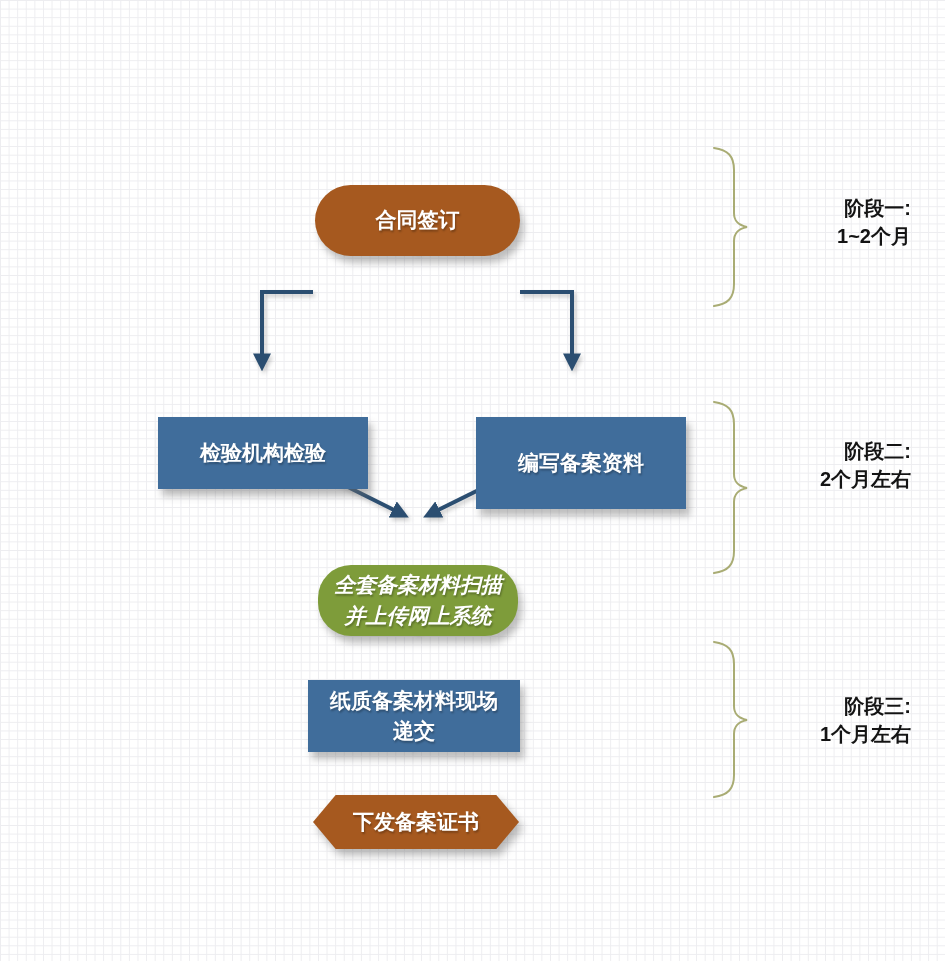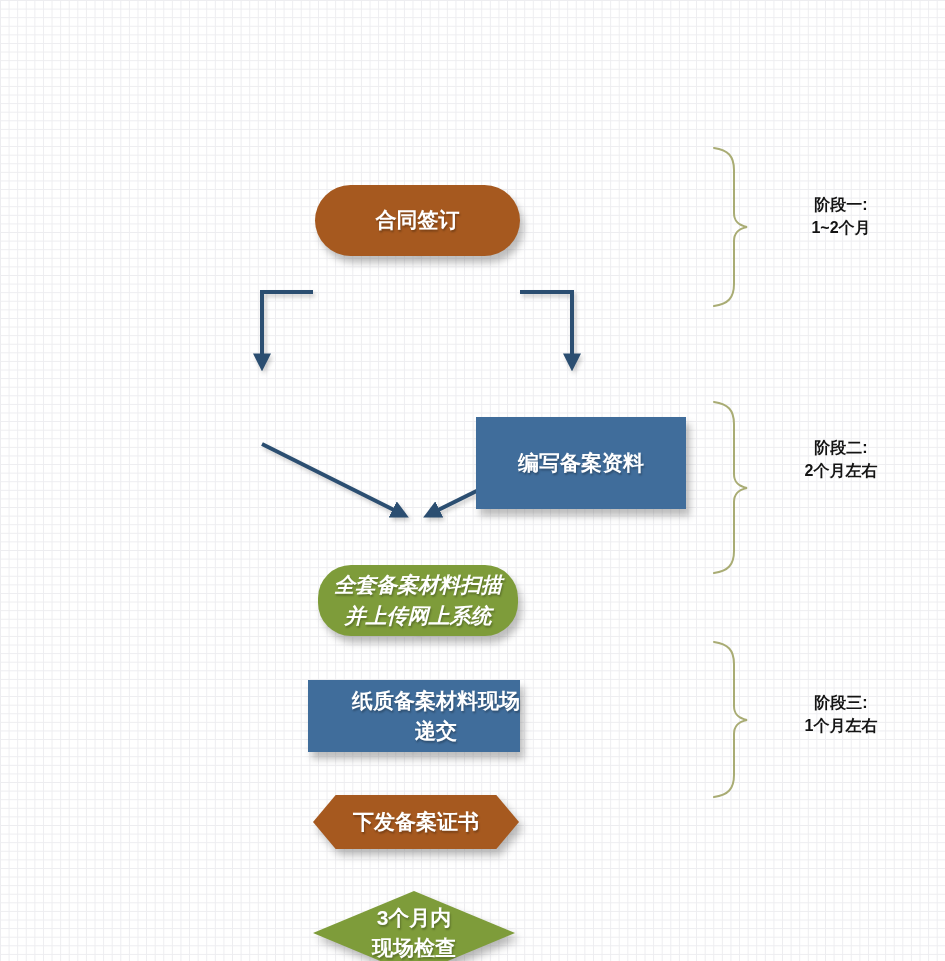--- a/index.html
+++ b/index.html
@@ -52,42 +52,41 @@
     left:476px;top:373px;width:210px;height:92px;
     background:#406D9B;
   }
   .rounded-green{
     left:318px;top:521px;width:200px;height:71px;
     background:#7E9C3A;border-radius:33px;font-style:italic;
   }
   .rect-blue-bottom{
     left:308px;top:636px;width:212px;height:72px;
     background:#406D9B;
-    justify-content:flex-end;
   }
   .shape-wrap{
     position:absolute;z-index:2;
     filter:drop-shadow(4px 6px 4px rgba(110,110,110,0.5));
   }
   .hex-wrap{left:313px;top:751px;width:206px;height:54px;}
   .hexagon{
     width:100%;height:100%;position:static;
     background:#A6591F;
     clip-path:polygon(0 50%,11% 0,89% 0,100% 50%,89% 100%,11% 100%);
   }
   .diamond-wrap{left:313px;top:847px;width:202px;height:84px;}
   .diamond{
     width:100%;height:100%;position:static;
     background:#7E9C3A;
     clip-path:polygon(50% 0,100% 50%,50% 100%,0 50%);
   }
   .stage-label{
     position:absolute;z-index:3;
-    color:#141414;font-size:16px;font-weight:bold;line-height:1.42;
-    text-align:center;width:140px;
+    color:#141414;font-size:20px;font-weight:bold;line-height:1.42;
+    text-align:right;width:140px;
   }
   .stage-1{left:771px;top:194px;}
   .stage-2{left:771px;top:437px;}
   .stage-3{left:771px;top:692px;}
   .stage-label span{display:block;}
 </style>
 </head>
 <body>
 
 <div class="canvas">
@@ -114,20 +113,23 @@
       <path d="M714,402 C728,404 734,410 734,424 L734,474 C734,482 738,486 747,488 C738,490 734,494 734,502 L734,551 C734,565 728,571 714,573"></path>
       <path d="M714,642 C728,644 734,650 734,664 L734,706 C734,714 738,718 747,720 C738,722 734,726 734,734 L734,775 C734,789 728,795 714,797"></path>
     </g>
   </svg>
 
   <div class="node stadium shadowed">
     <span class="node-label">合同签订</span>
   </div>
 
 
+  <div class="node rect-blue-left shadowed">
+    <span class="node-label">检验机构检验</span>
+  </div>
 
   <div class="node rect-blue-right shadowed">
     <span class="node-label">编写备案资料</span>
   </div>
 
   <div class="node rounded-green shadowed">
     <span class="node-label">全套备案材料扫描
 并上传网上系统</span>
   </div>
 
@@ -135,26 +137,20 @@
     <span class="node-label">纸质备案材料现场
 递交</span>
   </div>
 
   <div class="shape-wrap hex-wrap">
     <div class="node hexagon">
       <span class="node-label">下发备案证书</span>
     </div>
   </div>
 
-  <div class="shape-wrap diamond-wrap">
-    <div class="node diamond">
-      <span class="node-label">3个月内
-现场检查</span>
-    </div>
-  </div>
 
   <div class="stage-label stage-1">
     <span>阶段一:</span>
     <span>1~2个月</span>
   </div>
   <div class="stage-label stage-2">
     <span>阶段二:</span>
     <span>2个月左右</span>
   </div>
   <div class="stage-label stage-3">

